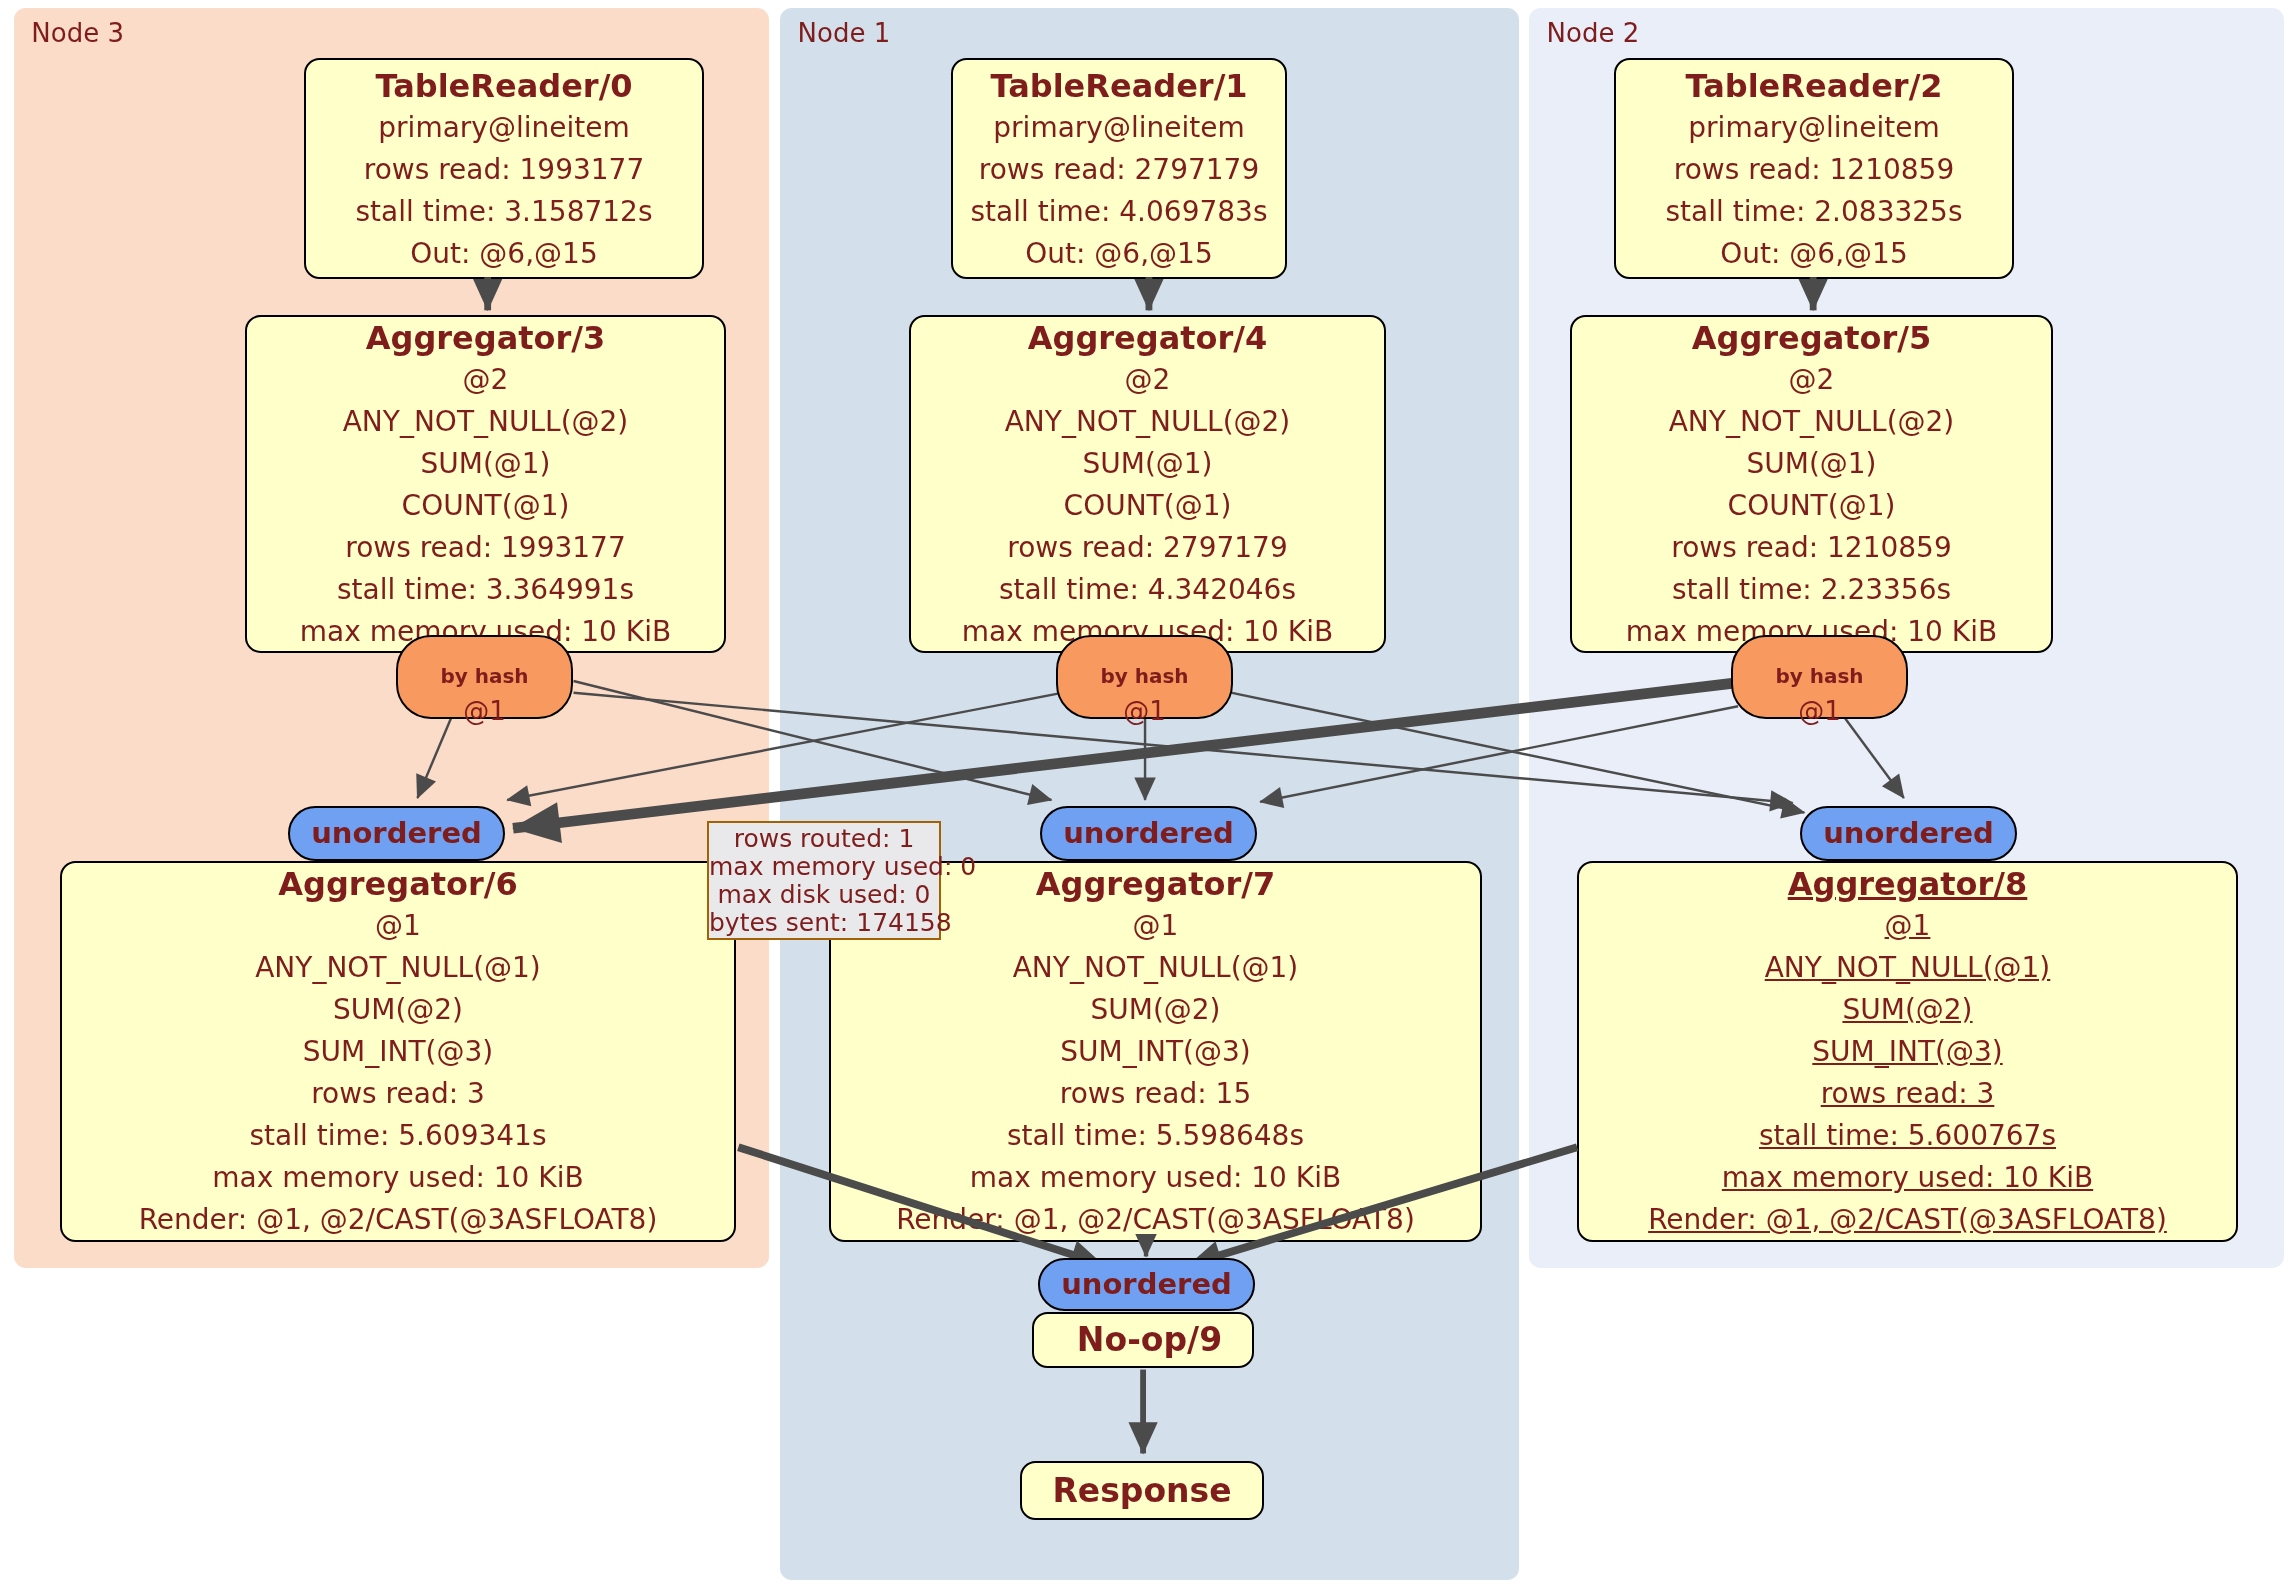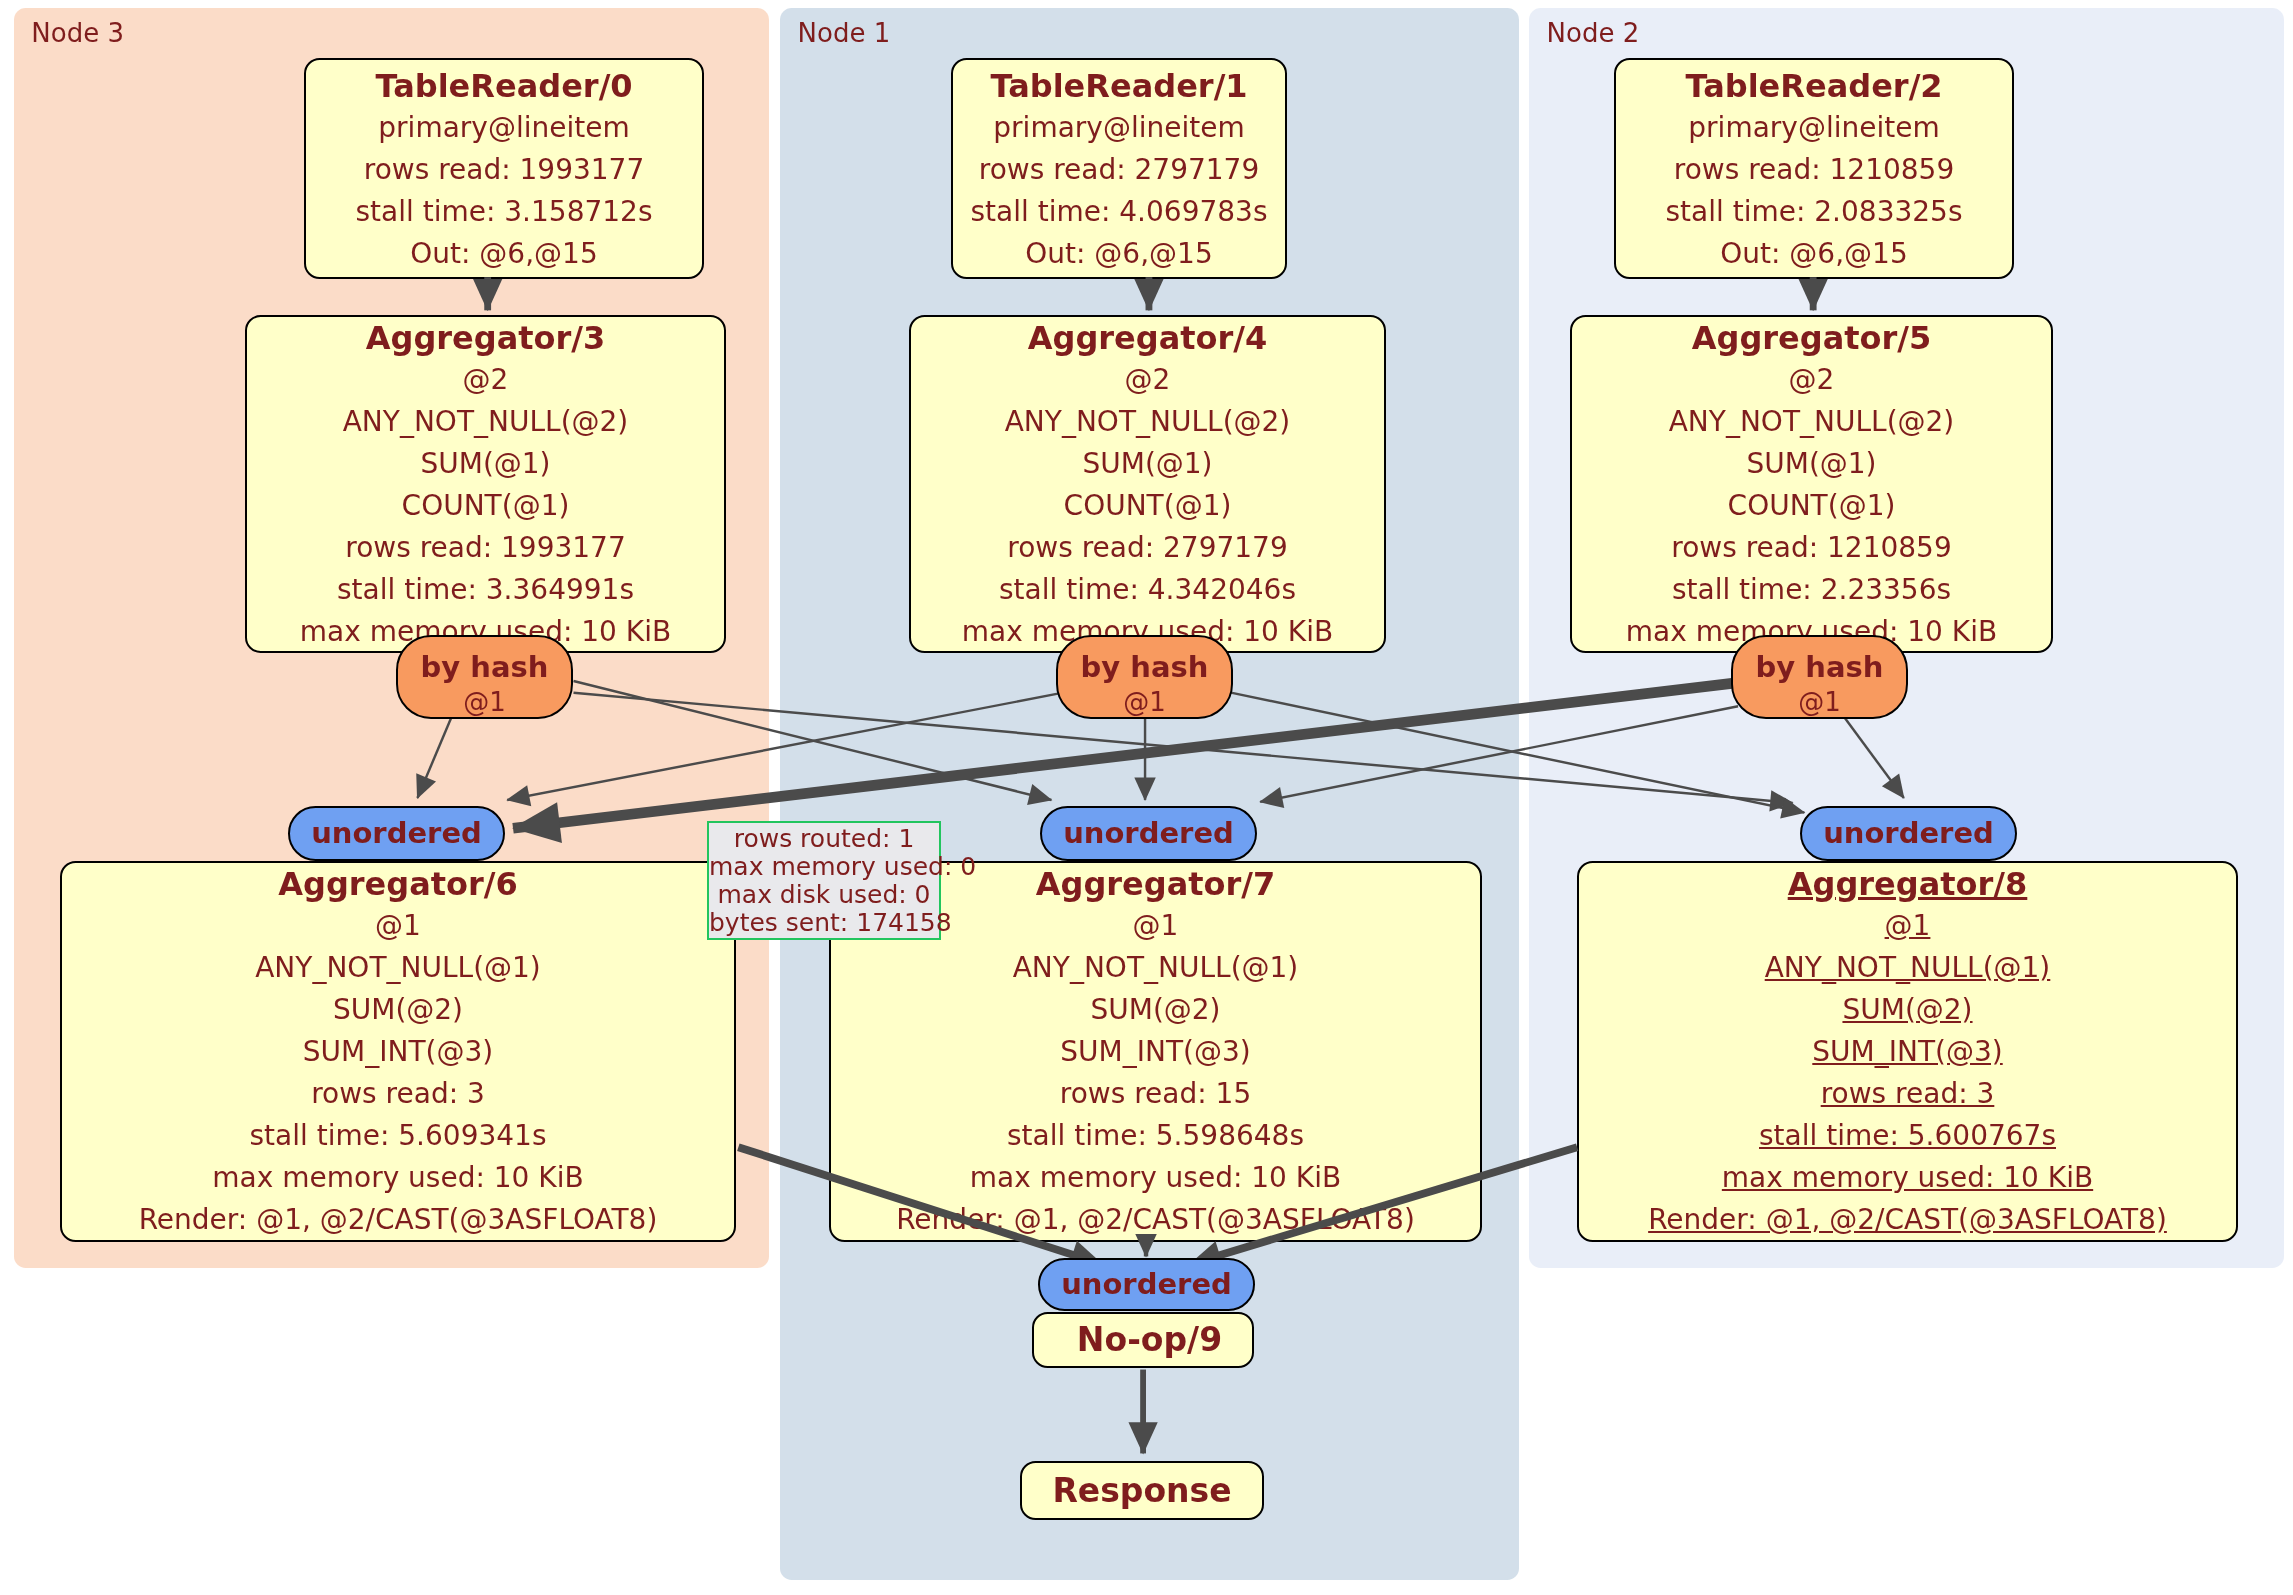--- a/index.html
+++ b/index.html
@@ -17,30 +17,30 @@
     text-align:center;box-sizing:border-box;z-index:2;
   }
   .box-title{font-weight:bold;font-size:32px;line-height:42px;}
   .box-line{font-size:28px;line-height:42px;white-space:nowrap;}
   .tr-box{padding-top:4.9px;}
   .leaf-title{font-weight:bold;font-size:33px;}
   .router{
     position:absolute;background:#f89a5f;border:2.9px solid #000;border-radius:35px;
     text-align:center;box-sizing:border-box;z-index:4;
   }
-  .router-label{font-weight:bold;font-size:29px;line-height:39px;padding-top:11px;}
+  .router-label{font-weight:bold;font-size:20px;line-height:39px;padding-top:20px;}
   .router-detail{font-size:26px;line-height:31px;}
   .pill{
     position:absolute;background:#6fa0f2;border:2.9px solid #000;border-radius:29px;
     text-align:center;box-sizing:border-box;font-weight:bold;font-size:29px;z-index:4;
   }
   .edges{position:absolute;left:0;top:0;z-index:3;}
   .tooltip{
     position:absolute;left:707px;top:821px;width:234px;height:119px;
-    background:#e9e9ec;border:2px solid #22c55e;box-sizing:border-box;
+    background:#e9e9ec;border:2px solid #a16207;box-sizing:border-box;
     text-align:center;z-index:6;padding-top:2px;
   }
   .tooltip .tip-line{font-size:25px;line-height:28px;white-space:nowrap;}
 </style>
 </head>
 <body>
 
 <div class="canvas">
 
   <div class="panel panel-node3">

